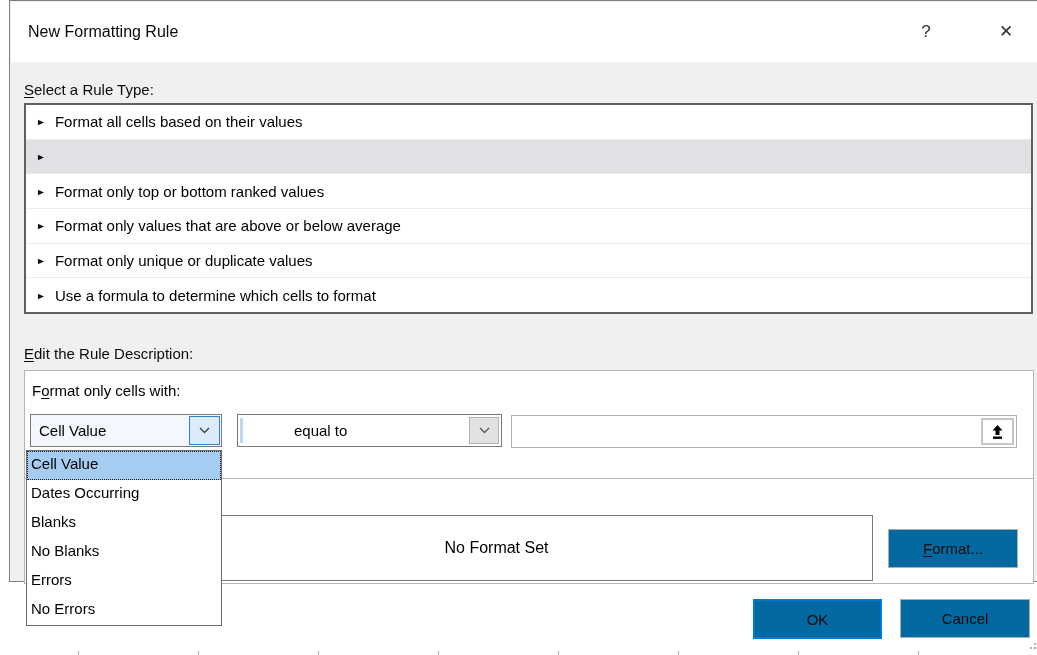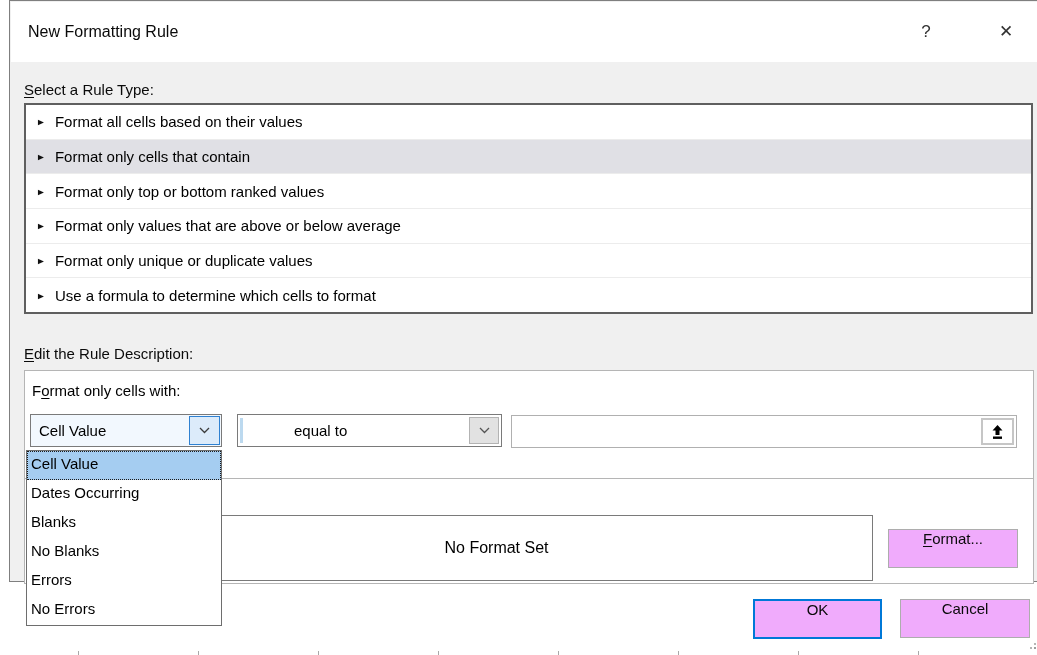--- a/index.html
+++ b/index.html
@@ -38,21 +38,21 @@
   #caret { left:230px; top:417px; width:3px; height:25px; background:#bcd9ef; }
   #combo2 .combo-text { padding-left:8px; }
 
   #value-input { left:501px; top:414px; width:506px; height:33px; background:#fff; border:1px solid #b0b0b0; }
   #collapse-btn { right:2px; top:2px; width:33px; height:27px; position:absolute; background:#fff; border:2px solid #c6c6c6; display:flex; align-items:center; justify-content:center; }
 
   #divider { left:15px; top:477px; width:1008px; height:1px; background:#b5b5b5; }
 
   #preview-box { left:110px; top:514px; width:753px; height:66px; background:#fff; border:1px solid #7a7a7a; display:flex; align-items:center; justify-content:center; font-size:16px;text-align:center; }
 
-  .btn { background:#f0abfc; border:1px solid #adadad; display:flex; align-items:flex-start; justify-content:center; color:#0a0a0a; }
+  .btn { background:#0369a1; border:1px solid #adadad; display:flex; align-items:center; justify-content:center; color:#0a0a0a; }
   #format-btn { left:878px; top:528px; width:130px; height:39px; }
   #ok-btn { left:743px; top:598px; width:129px; height:40px; border:2px solid #0078d7; }
   #cancel-btn { left:890px; top:598px; width:130px; height:39px; }
 
   #dropdown { left:16px; top:449px; width:196px; height:176px; background:#fff; border:1px solid #6e6e6e; z-index:20; display:flex; flex-direction:column; }
   .dd-item { flex:1; line-height:25px; padding-left:4px; background:#fff; }
   .dd-item.selected { background:#a5cdf1; outline:1px dotted #1a1a1a; outline-offset:-1px; }
 
   #grip { left:1018px; top:638px; width:14px; height:12px; }
 
@@ -75,21 +75,20 @@
 
   <div class="abs section-label" style="left:14px; top:80px;"><span class="u">S</span><span>elect a Rule Type:</span></div>
 
   <div id="rule-listbox" class="abs">
     <div class="rule-row">
       <span class="rule-arrow">►</span>
       <span>Format all cells based on their values</span>
     </div>
     <div class="rule-row selected">
       <span class="rule-arrow">►</span>
-      <span>Format only cells that contain</span>
     </div>
     <div class="rule-row">
       <span class="rule-arrow">►</span>
       <span>Format only top or bottom ranked values</span>
     </div>
     <div class="rule-row">
       <span class="rule-arrow">►</span>
       <span>Format only values that are above or below average</span>
     </div>
     <div class="rule-row">

